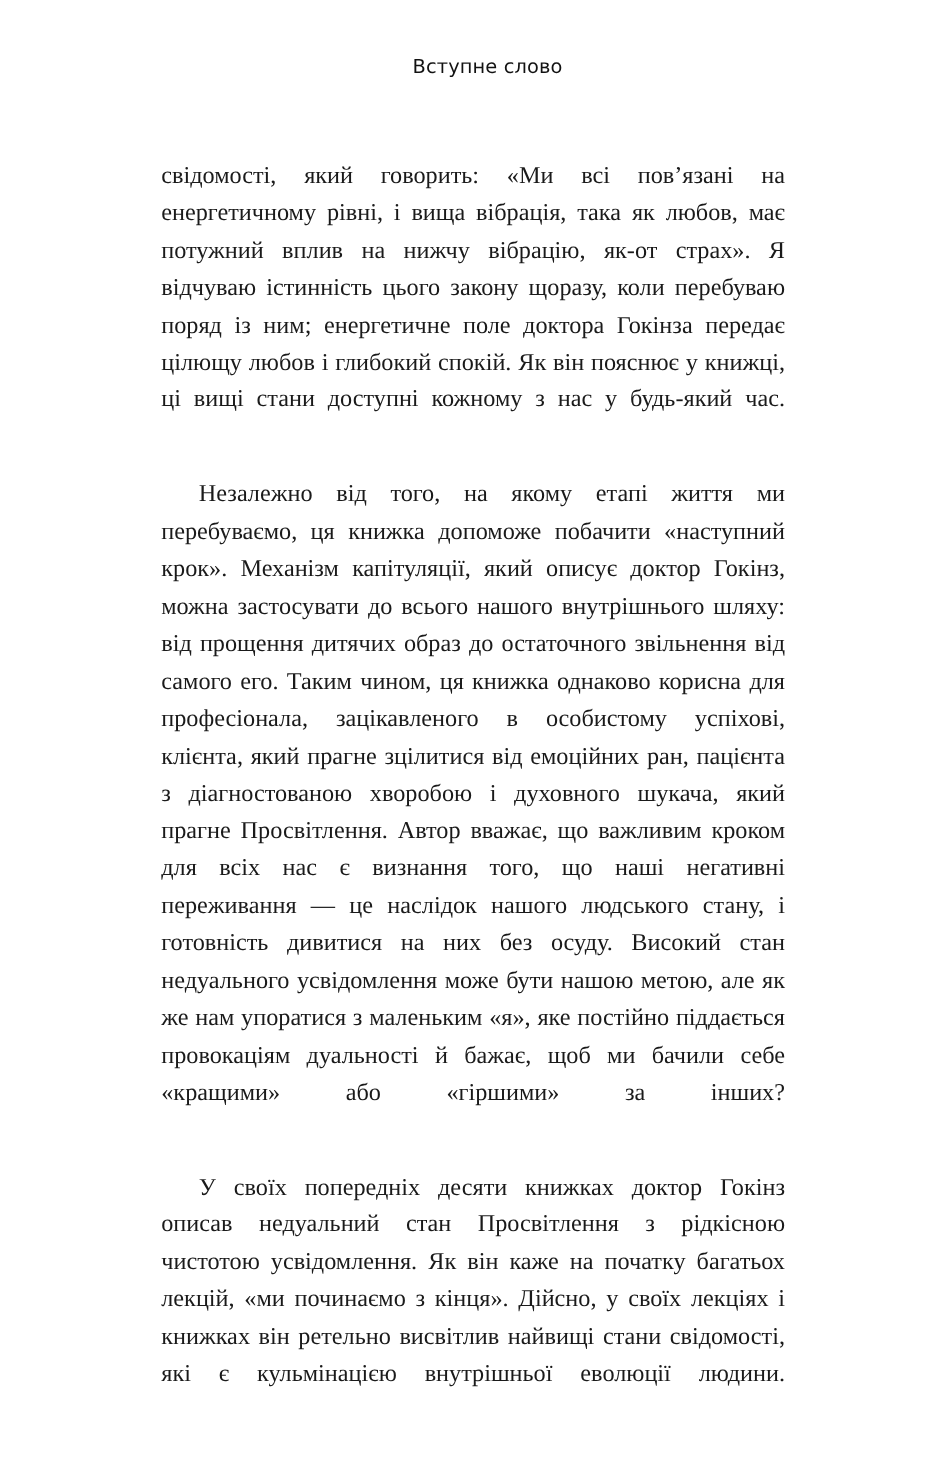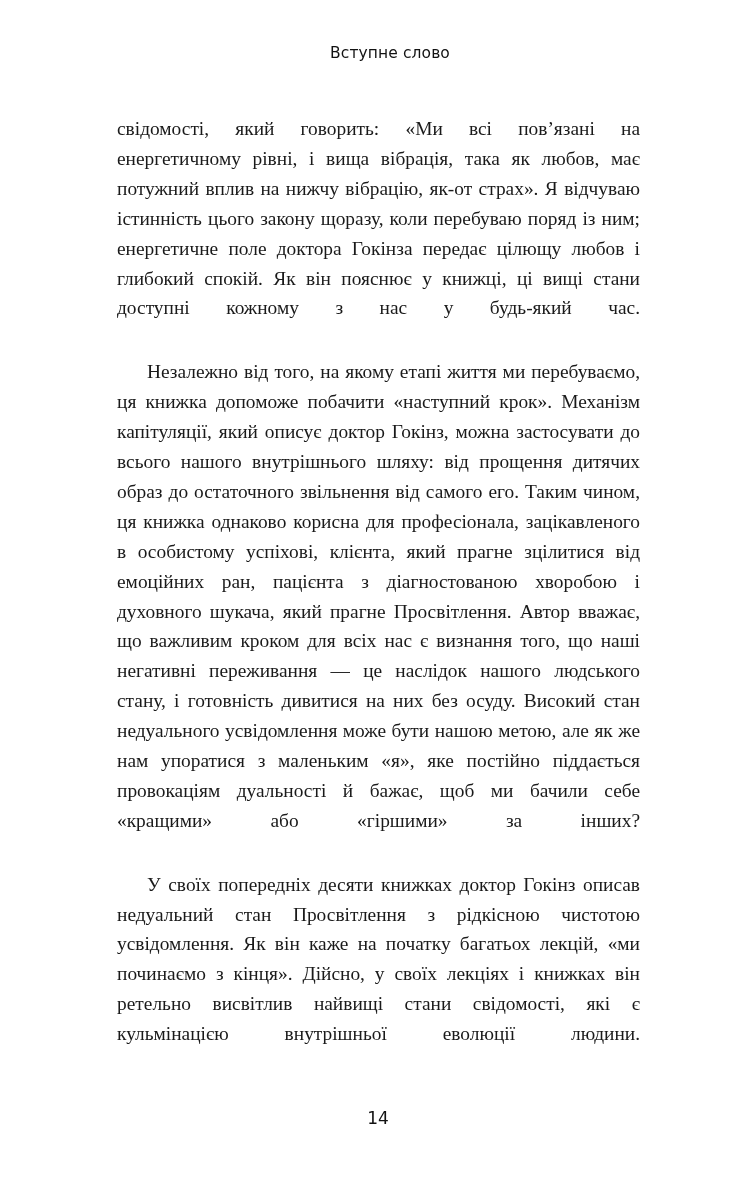--- a/index.html
+++ b/index.html
@@ -40,21 +40,21 @@
 
   
   .text-block {
     position: absolute;
     top: 110px;
     left: 113px;
     width: 531px;
   }
 
   .body-paragraph {
-    margin: 4px;
+    margin: 16px;
     text-align: justify;
     text-justify: inter-word;
     font-size: 19.4px;
     line-height: 29.9px;
     text-indent: 0;
     word-spacing: 0.1px;
     hyphens: none;
   }
 
   .body-paragraph.indented {
@@ -87,15 +87,14 @@
 <div class="page">
 
   <div class="running-header">Вступне слово</div>
 
   <div class="text-block">
     <p class="body-paragraph">свідомості, який говорить: «Ми всі пов’язані на енергетичному рівні, і вища вібрація, така як любов, має потужний вплив на нижчу вібрацію, як-от страх». Я відчуваю істинність цього закону щоразу, коли перебуваю поряд із ним; енергетичне поле доктора Гокінза передає цілющу любов і глибокий спокій. Як він пояснює у книжці, ці вищі стани доступні кожному з нас у будь-який час.</p>
     <p class="body-paragraph indented">Незалежно від того, на якому етапі життя ми перебуваємо, ця книжка допоможе побачити «наступний крок». Механізм капітуляції, який описує доктор Гокінз, можна застосувати до всього нашого внутрішнього шляху: від прощення дитячих образ до остаточного звільнення від самого его. Таким чином, ця книжка однаково корисна для професіонала, зацікавленого в особистому успіхові, клієнта, який прагне зцілитися від емоційних ран, пацієнта з діагностованою хворобою і духовного шукача, який прагне Просвітлення. Автор вважає, що важливим кроком для всіх нас є визнання того, що наші негативні переживання — це наслідок нашого людського стану, і готовність дивитися на них без осуду. Високий стан недуального усвідомлення може бути нашою метою, але як же нам упоратися з маленьким «я», яке постійно піддається провокаціям дуальності й бажає, щоб ми бачили себе «кращими» або «гіршими» за інших?</p>
     <p class="body-paragraph indented">У своїх попередніх десяти книжках доктор Гокінз описав недуальний стан Просвітлення з рідкісною чистотою усвідомлення. Як він каже на початку багатьох лекцій, «ми починаємо з кінця». Дійсно, у своїх лекціях і книжках він ретельно висвітлив найвищі стани свідомості, які є кульмінацією внутрішньої еволюції людини.</p>
   </div>
 
-  <div class="folio">14</div>
 
 </div>
 
 </body></html>

